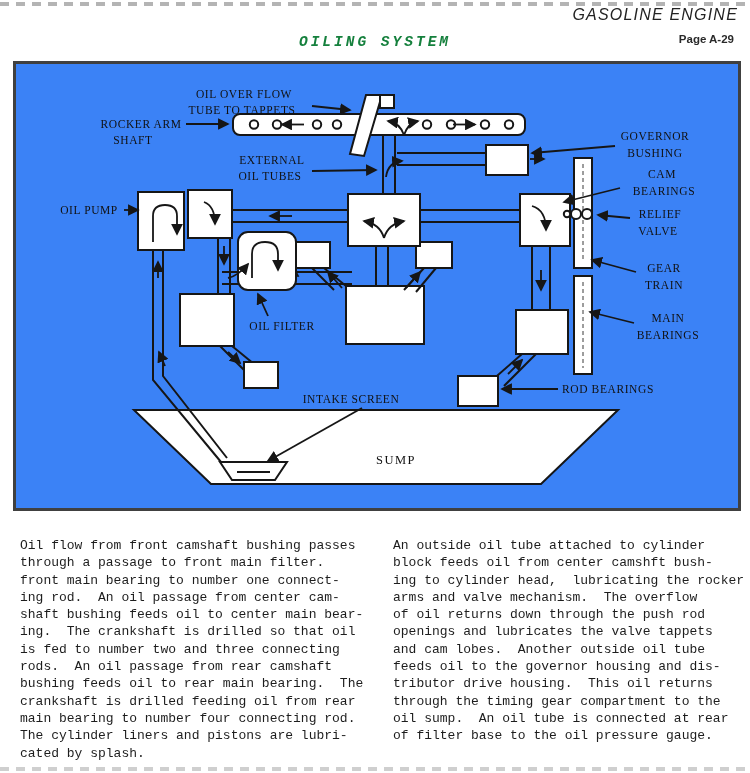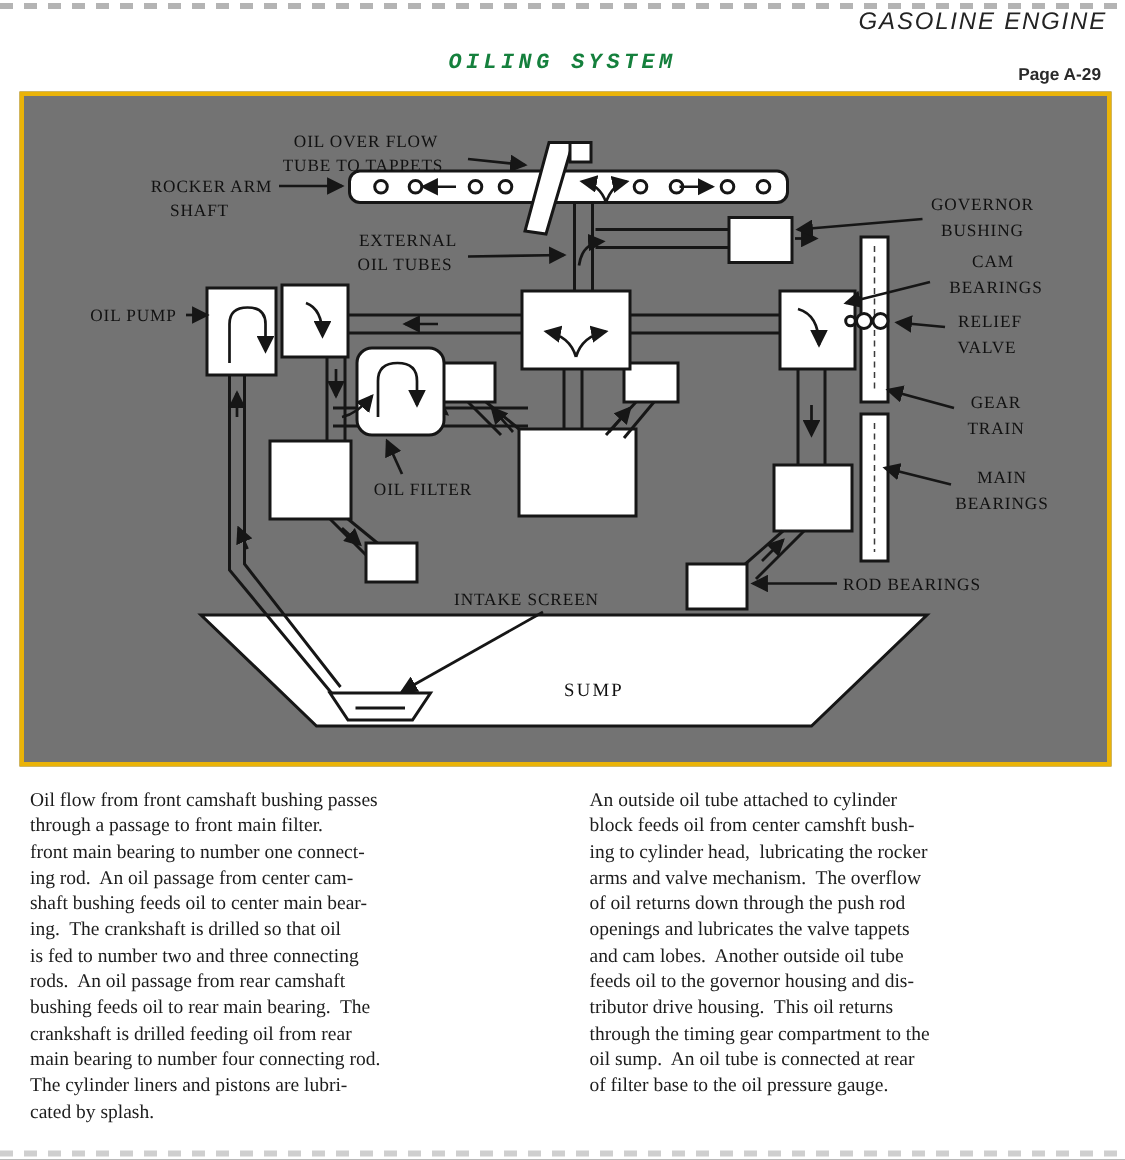--- a/index.html
+++ b/index.html
@@ -12,37 +12,37 @@
     position:absolute;left:0;width:750px;height:4px;
     background:repeating-linear-gradient(90deg,#b4b4b4 0 9px,transparent 9px 16px);
   }
   .dash-rule.top{top:2px;}
   .dash-rule.bottom{top:767px;background:repeating-linear-gradient(90deg,#cfcfcf 0 9px,transparent 9px 16px);}
   .pub-title{
     position:absolute;top:6px;right:12px;
     font-style:italic;font-size:16px;letter-spacing:1.2px;color:#232323;text-align:right;
   }
   .page-num{
-    position:absolute;top:44px;right:16px;
+    position:absolute;top:33px;right:16px;
     font-size:11.5px;font-weight:bold;color:#2a2a2a;
   }
   .doc-title{
     position:absolute;top:34px;left:0;width:100%;text-align:center;
     font-family:"Liberation Mono", monospace;
     font-weight:bold;font-style:italic;
     font-size:14.5px;letter-spacing:3px;color:#15803d;
   }
   .diagram-box{
     position:absolute;left:13px;top:61px;width:722px;height:444px;
-    border:3px solid #eab308;background:#737373;
+    border:3px solid #404040;background:#3b82f6;
   }
   .diagram-box svg{position:absolute;left:0;top:0;}
   .col{
-    position:absolute;top:524px;
-    font-family:Liberation Serif, serif;
+    position:absolute;top:537px;
+    font-family:Liberation Mono, monospace;
     font-size:13px;line-height:17.3px;color:#1d1d1d;
   }
   .col-left{left:20px;width:360px;}
   .col-right{left:393px;width:355px;}
   .tline{white-space:pre;}
   
   .ln{stroke:#161616;stroke-width:2;fill:none;}
   .fw{stroke:#161616;stroke-width:2;fill:#ffffff;}
   .ar{stroke:#161616;stroke-width:1.8;fill:none;marker-end:url(#ah);}
   .dashc{stroke:#3a3a3a;stroke-width:1;stroke-dasharray:4 3;fill:none;}

